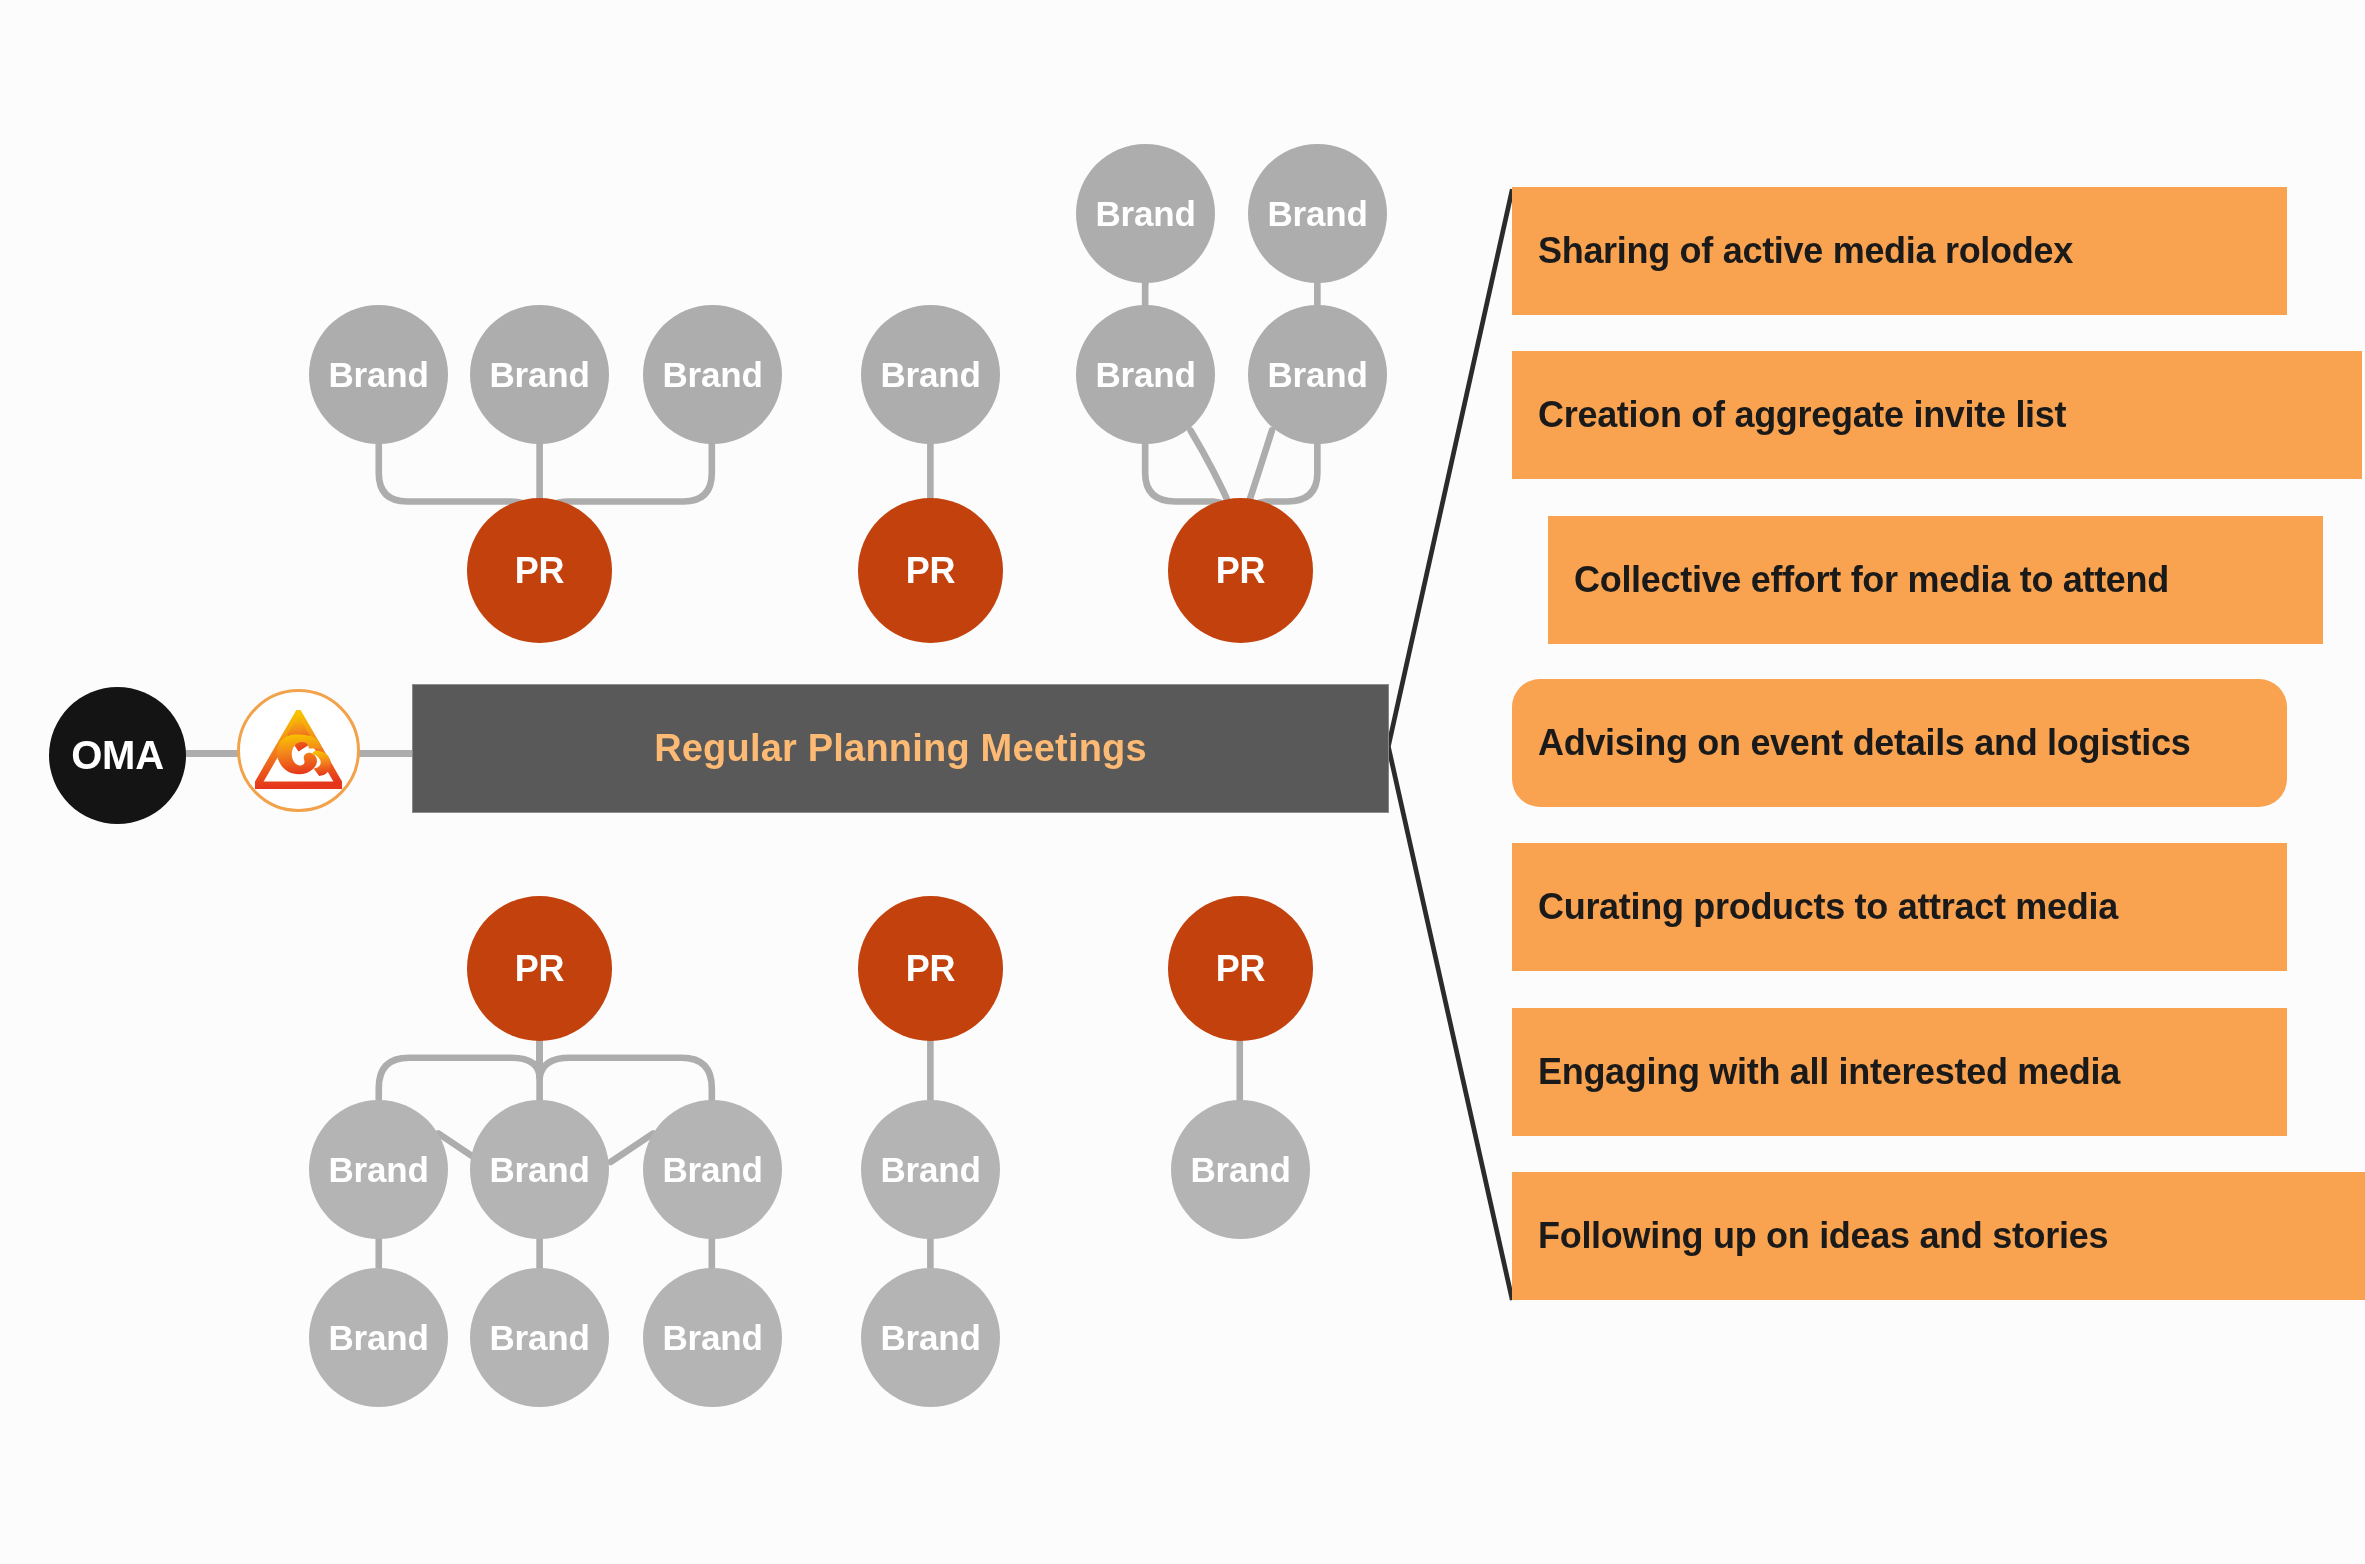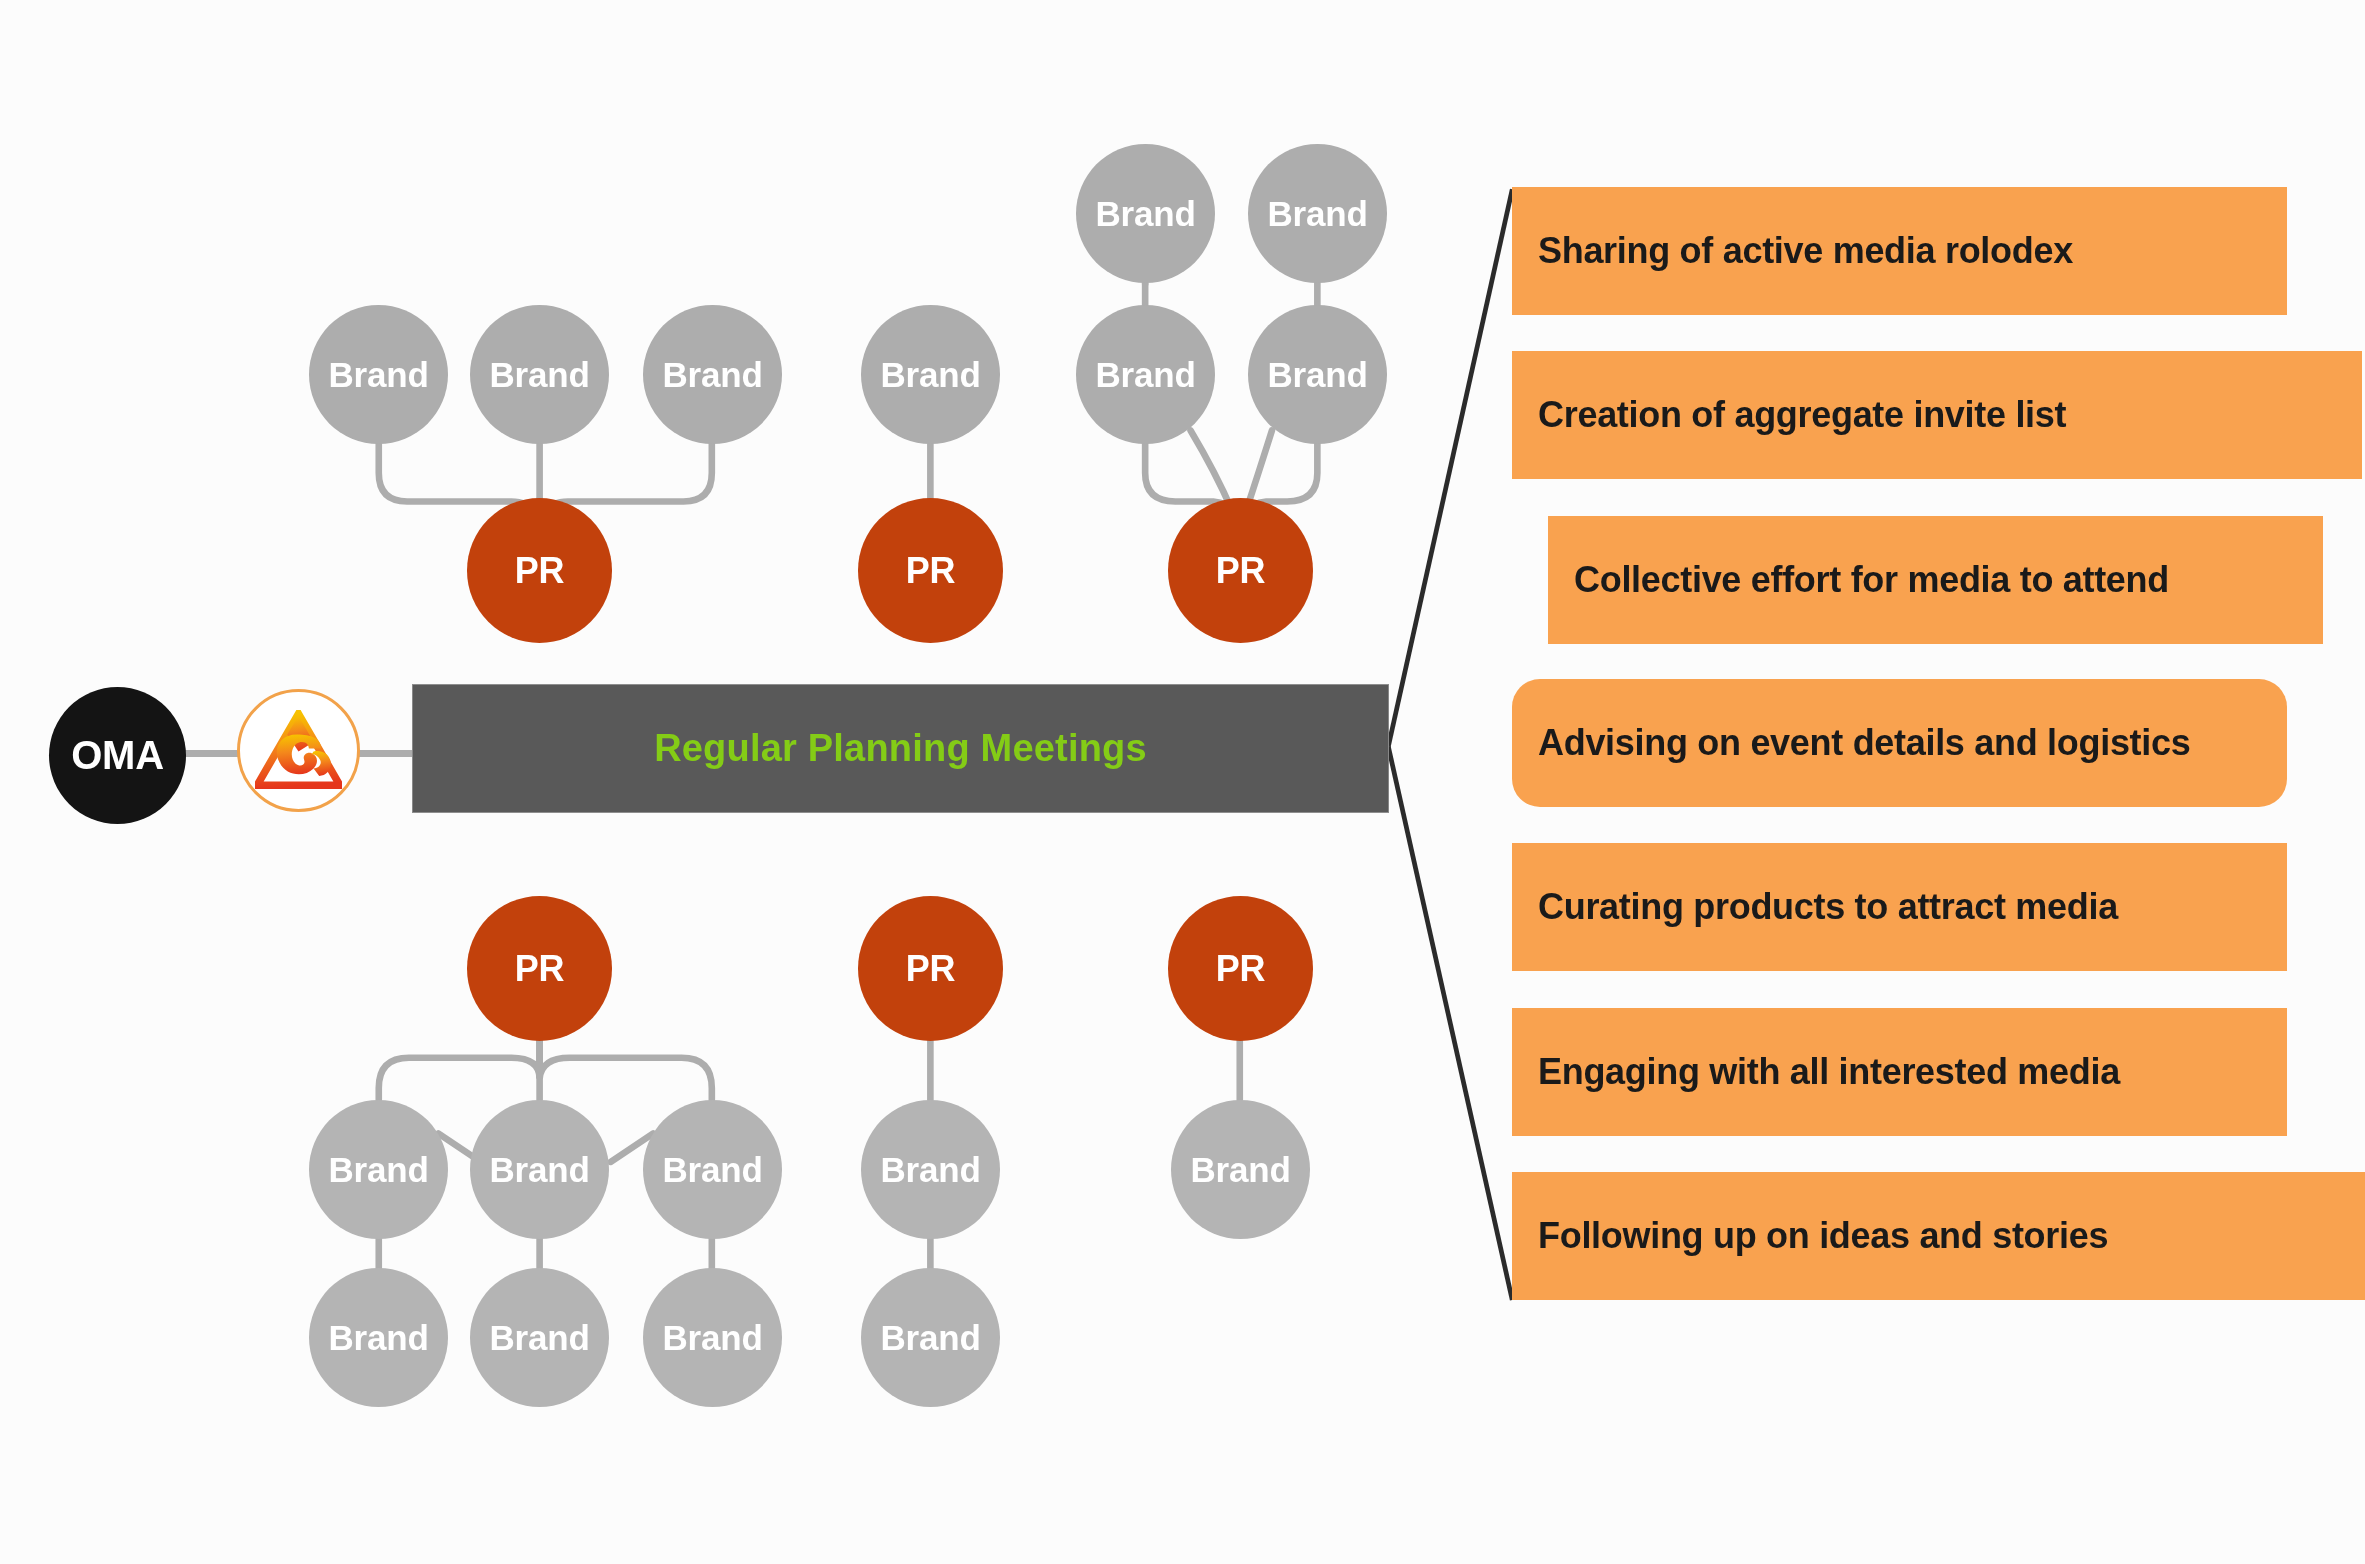--- a/index.html
+++ b/index.html
@@ -36,21 +36,21 @@
     box-sizing:border-box;
     display:flex;align-items:center;justify-content:center;
     z-index:4;
   }
   .logo-ring svg{display:block;}
 
   .meeting-bar{
     position:absolute;
     background:#595959;
     display:flex;align-items:center;justify-content:center;
-    color:#84cc16;
+    color:#fdba74;
     font-weight:bold;
     font-size:38px;
     letter-spacing:0.2px;
     z-index:3;
     box-shadow:0 0 0 0.9px #8e8e8e inset;
   }
 
   .list{position:absolute;z-index:3;}
   .list-item{
     position:absolute;

